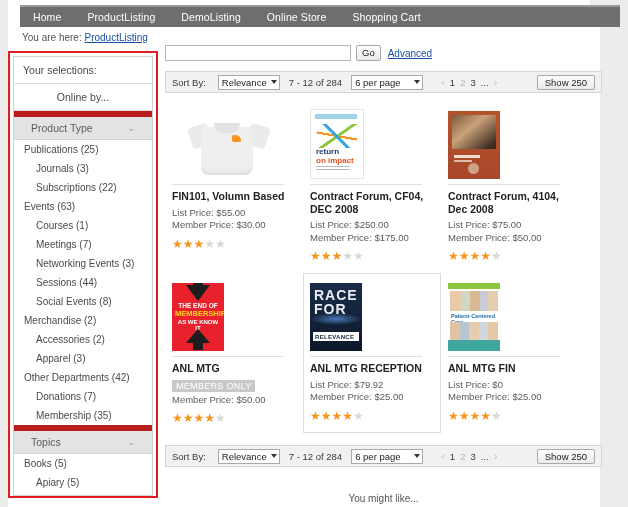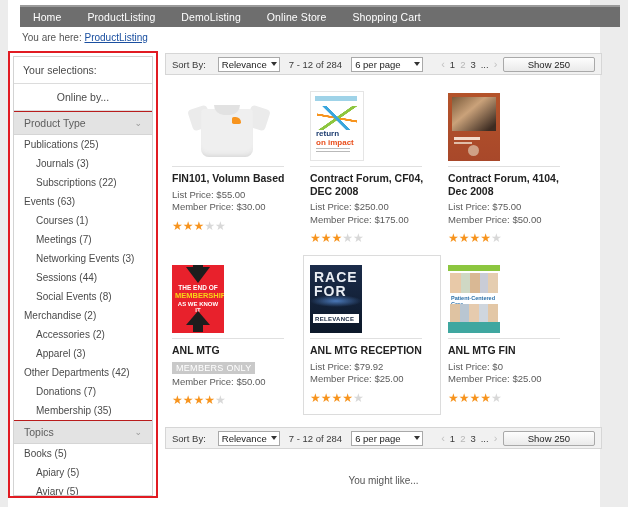--- a/index.html
+++ b/index.html
@@ -48,22 +48,22 @@
     background:#fff;border:1px solid #d3d3d3;box-sizing:border-box;overflow:hidden;
   }
   .facet-title{
     padding:7px 9px;font-size:10.5px;color:#4a4a4a;border-bottom:1px solid #dcdcdc;background:#fff;
   }
   .narrow-by{
     padding:7px 9px;font-size:10.5px;color:#4a4a4a;text-align:center;border-bottom:1px solid #dcdcdc;background:#fff;
   }
   .group-head{
     display:flex;justify-content:space-between;align-items:center;
-    background:#e3e3e3;padding:5px 10px;font-size:10.5px;color:#5d5d5d;
-    border-bottom:1px solid #d5d5d5;border-top:1px solid #b91c1c;
+    background:#e3e3e3;padding:5px 17px;font-size:10.5px;color:#5d5d5d;
+    border-bottom:1px solid #d5d5d5;border-top:6px solid #b91c1c;
   }
   .chev{color:#9a9a9a;font-size:9px;}
   .facet-item{
     padding:4px 10px;font-size:10px;color:#4a4a4a;cursor:pointer;white-space:nowrap;
   }
   .facet-item.lvl2{padding-left:22px;}
 
   
   .main{position:absolute;left:165px;top:44px;width:437px;}
 
@@ -95,21 +95,21 @@
     width:0;height:0;border-left:3px solid transparent;border-right:3px solid transparent;border-top:4px solid #333;
   }
   .sel.sort{width:62px;}
   .sel.perpage{width:72px;}
   .count{margin:0 9px;white-space:nowrap;color:#3a3a3a;}
   .pager{display:flex;align-items:center;margin-left:18px;gap:5px;color:#9a9a9a;}
   .pager .pg{cursor:pointer;color:#3a3a3a;}
   .pager .pg.cur{color:#b6b6b6;}
   .pager .caret{font-size:11px;color:#c2c2c2;}
   .show250{
-    margin-left:auto;height:15px;padding:0 24px;font-size:9.5px;
+    margin-left:auto;height:15px;padding:0 7px;font-size:9.5px;
     background:linear-gradient(#fdfdfd,#eaeaea);border:1px solid #a9a9a9;border-radius:2px;
     color:#222;cursor:pointer;line-height:13px;font-family:"Liberation Sans", sans-serif;
   }
 
   
   .grid{margin-top:8px;display:flex;flex-wrap:wrap;}
   .tile{
     width:138px;box-sizing:border-box;padding:5px 6px 8px 6px;margin-bottom:2px;
     border:1px solid transparent;
   }
@@ -239,20 +239,25 @@
           <span class="chev">⌄</span>
         </div>
         <div class="facet-item">Books (5)</div>
         <div class="facet-item lvl2">Apiary (5)</div>
         <div class="facet-item lvl2">Aviary (5)</div>
       </div>
   </div>
 
   <div class="main">
 
+    <div class="searchrow">
+      <input class="search-input" type="text" placeholder="" style="">
+      <button class="go-btn">Go</button>
+      <span class="adv-link">Advanced</span>
+    </div>
 
     <div class="toolbar">
       <span class="lbl">Sort By:</span>
       <span class="sel sort">
         <span>Relevance</span>
         <span class="arrow"></span>
       </span>
       <span class="count">7 - 12 of 284</span>
       <span class="sel perpage">
         <span>6 per page</span>

